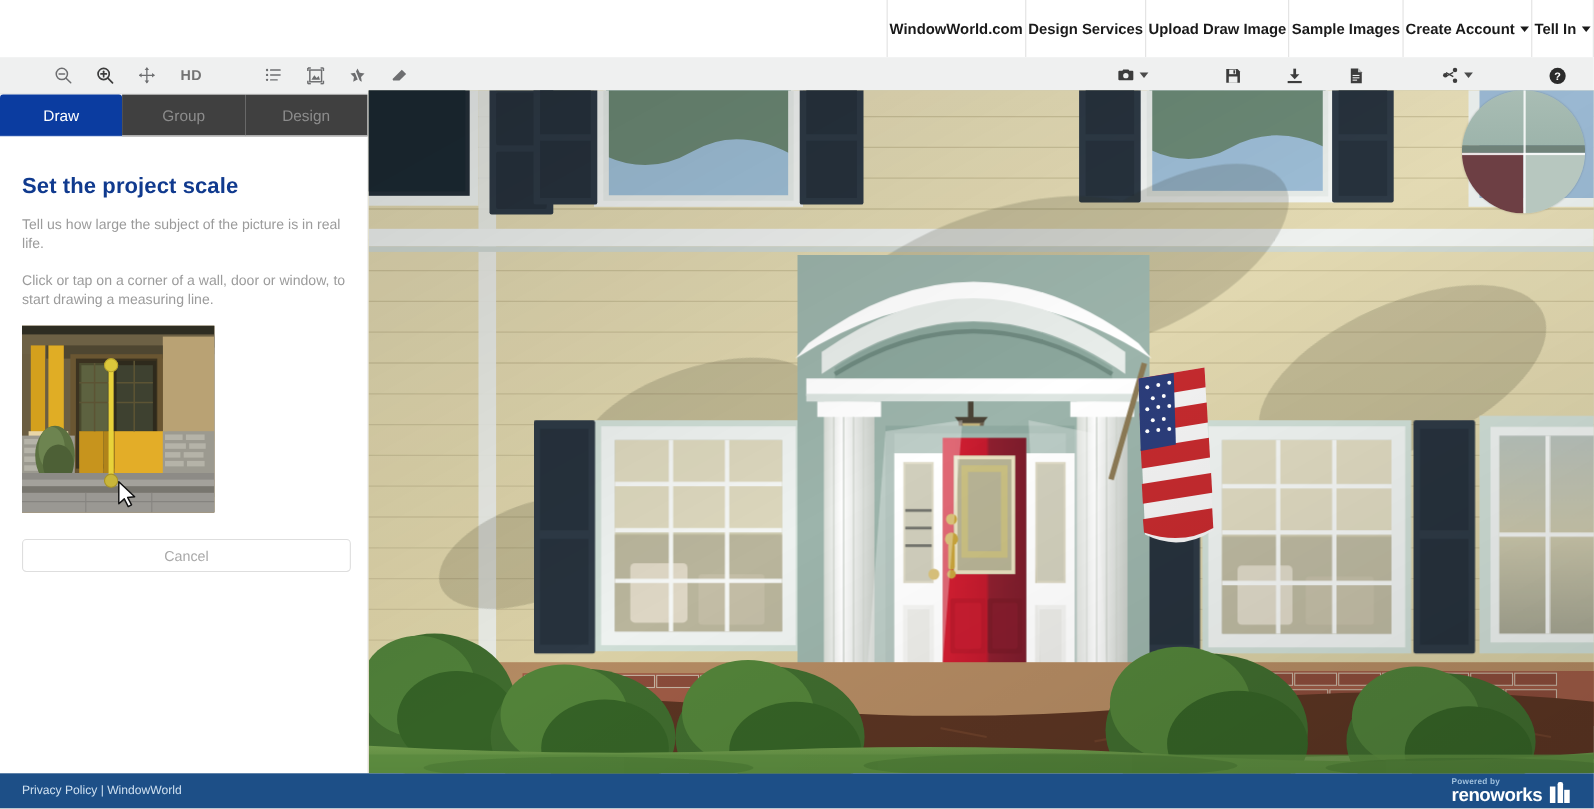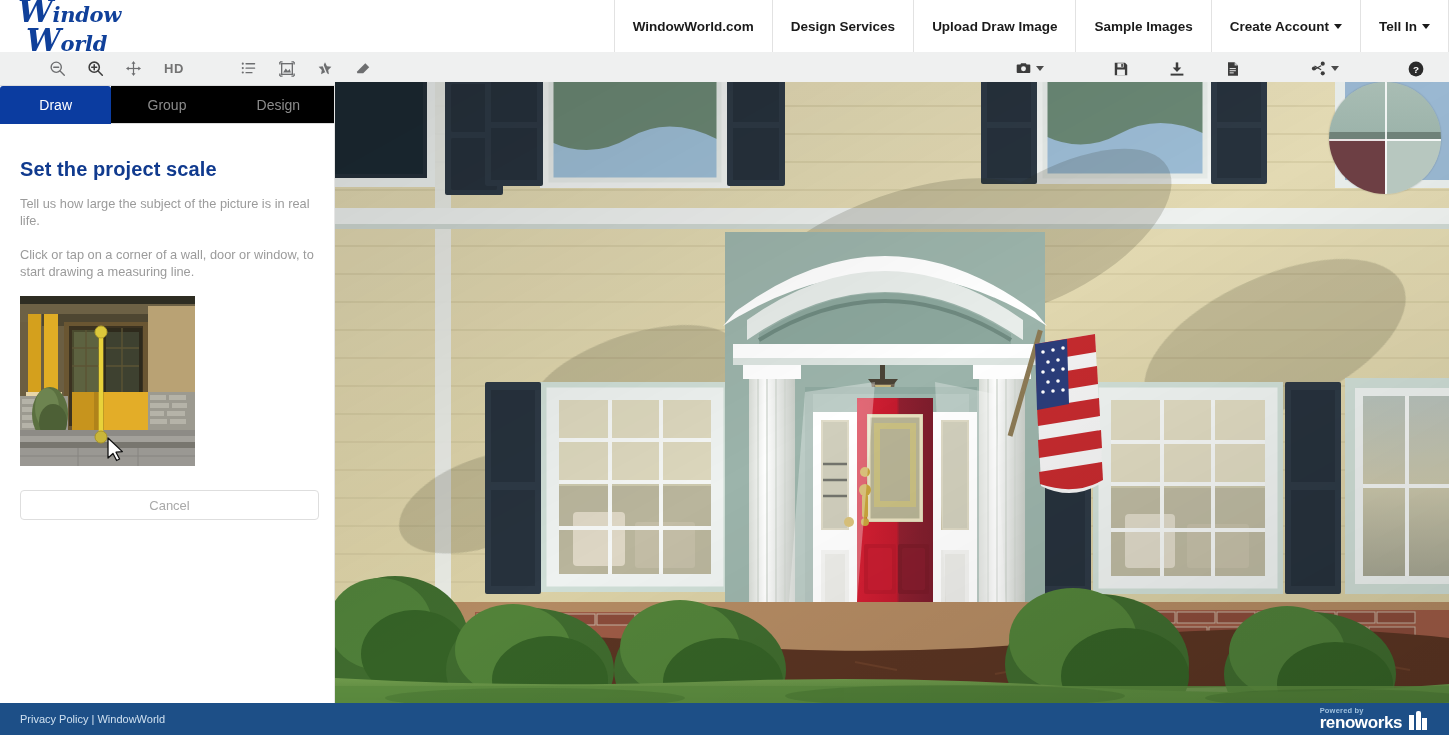--- a/index.html
+++ b/index.html
@@ -24,21 +24,21 @@
     font-style: italic; font-weight: bold;
     letter-spacing: -0.3px;
   }
   .logo .l1 { font-size: 21px; display: block; }
   .logo .l2 { font-size: 21px; display: block; margin-left: 8px; }
   .logo .big { font-size: 31px; font-weight: bold; }
 
   .nav { margin-left: auto; display: flex; align-items: stretch; height: 52px; }
   .nav-item {
     display: flex; align-items: center; justify-content: center;
-    padding: 0 18px; font-size: 13.5px; font-weight: bold; color: #1a1a1a;
+    padding: 0 2px; font-size: 13.5px; font-weight: bold; color: #1a1a1a;
     border-left: 1px solid #e2e2e2; white-space: nowrap; cursor: pointer;
     height: 52px;
   }
   .nav-item:last-child { border-right: 1px solid #e2e2e2; }
   .caret {
     display: inline-block; width: 0; height: 0; margin-left: 5px;
     border-left: 4px solid transparent; border-right: 4px solid transparent;
     border-top: 5px solid #1a1a1a;
   }
 
@@ -72,21 +72,21 @@
 
   
   .sidebar {
     position: absolute; top: 86px; left: 0; width: 335px; height: 617px;
     background: #ffffff; border-right: 1px solid #e6e6e6;
   }
   .tabs { display: flex; height: 52px; position: relative; }
   .tab {
     flex: 1; display: flex; align-items: center; justify-content: center;
     font-size: 14px; color: #8c8c8c; cursor: pointer; height: 38px;
-    border-bottom: 1px solid #dcdcdc; background: #000000;
+    border-bottom: 1px solid #dcdcdc; background: #404040;
   }
   .tab.active {
     background: #0b3ca0; color: #ffffff;
     border-radius: 3px 3px 0 0; border-bottom: 1px solid #0b3ca0;
   }
   .panel { padding: 20px 20px 0 20px; }
   .panel h1 {
     font-size: 20px; font-weight: bold; color: #103a8e; margin-bottom: 14px;
     letter-spacing: .1px;
   }
@@ -149,26 +149,20 @@
   .pw-logo i:nth-child(1){ height:15px; }
   .pw-logo i:nth-child(2){ height:19px; border-radius:2px 2px 0 0;}
   .pw-logo i:nth-child(3){ height:12px; }
 </style>
 </head>
 <body>
 
 <div id="app">
 
   <div class="header">
-    <div class="logo-wrap">
-      <div class="logo">
-        <span class="l1"><span class="big">W</span><span>indow</span></span>
-        <span class="l2"><span class="big">W</span><span>orld</span></span>
-      </div>
-    </div>
     <div class="nav">
       <div class="nav-item">
           <span>WindowWorld.com</span>
         </div>
       <div class="nav-item">
           <span>Design Services</span>
         </div>
       <div class="nav-item">
           <span>Upload Draw Image</span>
         </div>

